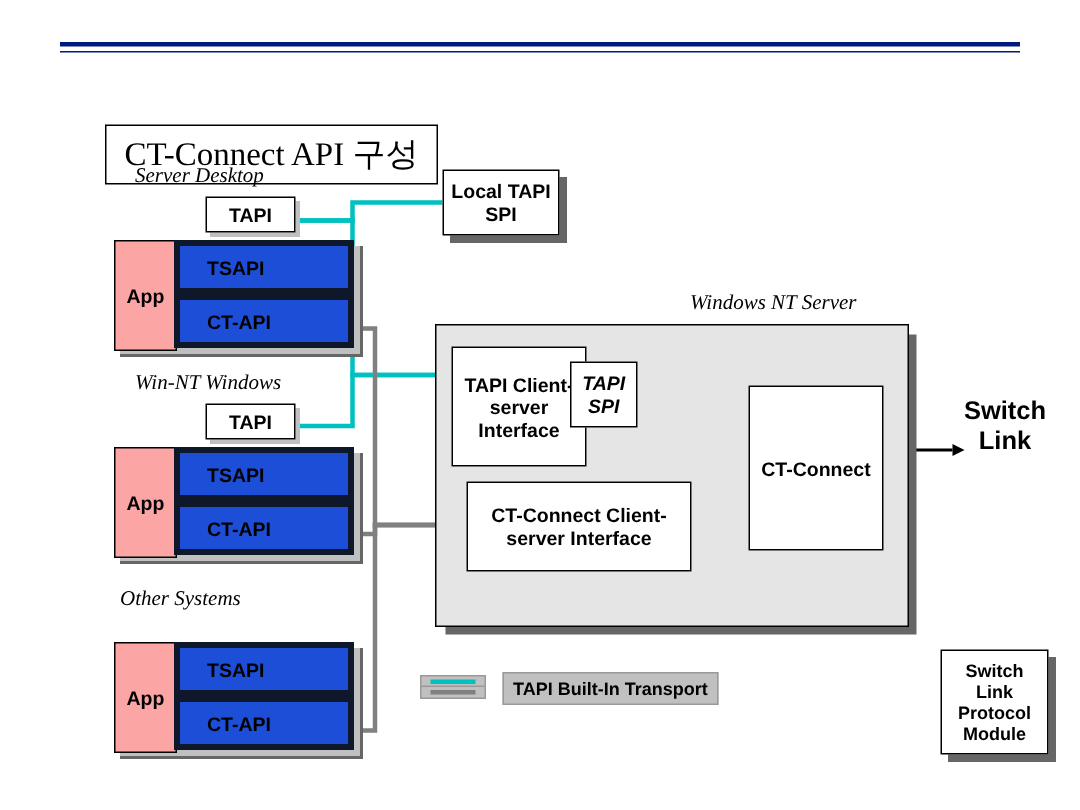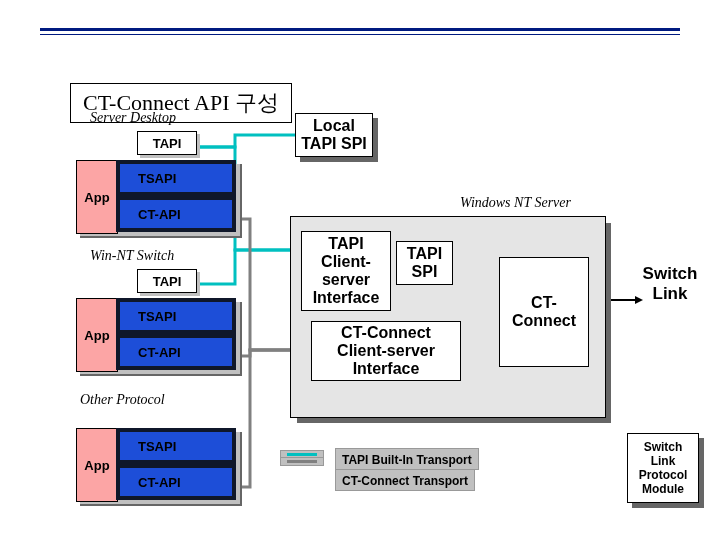--- a/index.html
+++ b/index.html
@@ -98,21 +98,21 @@
   }
   .panel-box {
     position: absolute;
     background: #fff;
     border: 1px solid #000;
     display: flex;
     align-items: center;
     justify-content: center;
     text-align: center;
     font-weight: bold;
-    font-size: 16px;
+    font-size: 13px;
     box-sizing: border-box;
     padding: 2px 4px;
   }
   .thin { font-weight: bold; font-size: 12px; }
 
   svg.connector { position: absolute; left: 0; top: 0; width: 720px; height: 540px; pointer-events: none; }
 </style>
 </head>
 <body>
 
@@ -145,49 +145,49 @@
 <div class="abs tapi-bubble-sh" style="left:140px; top:134px;">
   <div class="tapi-bubble">TAPI</div>
 </div>
 
 <div class="abs stack-shadow" style="left:80px; top:164px;">
   <div class="app-cell">App</div>
   <div class="row-cell" style="top:-4px;">TSAPI</div>
   <div class="row-cell" style="top:32px;">CT-API</div>
 </div>
 
-<div class="abs plain-label" style="left:90px; top:248px;">Win-NT Switch</div>
+<div class="abs plain-label" style="left:90px; top:248px;">Win-NT Windows</div>
 
 <div class="abs tapi-bubble-sh" style="left:140px; top:272px;">
   <div class="tapi-bubble">TAPI</div>
 </div>
 
 <div class="abs stack-shadow" style="left:80px; top:302px;">
   <div class="app-cell">App</div>
   <div class="row-cell" style="top:-4px;">TSAPI</div>
   <div class="row-cell" style="top:32px;">CT-API</div>
 </div>
 
-<div class="abs plain-label" style="left:80px; top:392px;">Other Protocol</div>
+<div class="abs plain-label" style="left:80px; top:392px;">Other Systems</div>
 
 <div class="abs stack-shadow" style="left:80px; top:432px;">
   <div class="app-cell">App</div>
   <div class="row-cell" style="top:-4px;">TSAPI</div>
   <div class="row-cell" style="top:32px;">CT-API</div>
 </div>
 
 <div class="abs" style="left:300px; top:118px; width:78px; height:44px; background:#666;"></div>
 <div class="abs panel-box" style="left:295px; top:113px; width:78px; height:44px; background:#fff;">Local TAPI SPI</div>
 
 <div class="abs plain-label" style="left:460px; top:195px;">Windows NT Server</div>
 
 <div class="server-shadow"></div>
 <div class="server-panel">
   <div class="panel-box" style="left:10px; top:14px; width:90px; height:80px;">TAPI Client-server Interface</div>
-  <div class="panel-box" style="left:105px; top:24px; width:57px; height:44px;">TAPI SPI</div>
+  <div class="panel-box" style="left:89px; top:24px; width:45px; height:44px;font-style:italic;">TAPI SPI</div>
   <div class="panel-box" style="left:20px; top:104px; width:150px; height:60px;">CT-Connect Client-server Interface</div>
   <div class="panel-box" style="left:208px; top:40px; width:90px; height:110px;">CT-Connect</div>
 </div>
 
 <div class="abs" style="left:640px; top:264px; width:60px; text-align:center; font-weight:bold; font-size:17px;">Switch Link</div>
 
 <div class="abs" style="left:632px; top:438px; width:72px; height:70px; background:#666;"></div>
 <div class="abs panel-box" style="left:627px; top:433px; width:72px; height:70px; background:#fff; font-size:12px;">Switch Link Protocol Module</div>
 
 <div class="abs" style="left:280px; top:450px;">
@@ -195,16 +195,13 @@
     <span style="display:inline-block; width:30px; height:3px; background:#00c0c0;"></span>
   </div>
   <div style="display:flex; align-items:center; gap:8px; background:#c0c0c0; padding:2px 6px; width:fit-content; border:1px solid #999;">
     <span style="display:inline-block; width:30px; height:3px; background:#808080;"></span>
   </div>
 </div>
 <div class="abs" style="left:335px; top:448px;text-align:right;">
   <div style="background:#c0c0c0; border:1px solid #999; padding:1px 6px; width:fit-content;">
     <span class="thin">TAPI Built-In Transport</span>
   </div>
-  <div style="background:#c0c0c0; border:1px solid #999; padding:1px 6px; width:fit-content; margin-top:-1px;">
-    <span class="thin">CT-Connect Transport</span>
-  </div>
 </div>
 
 </body></html>

